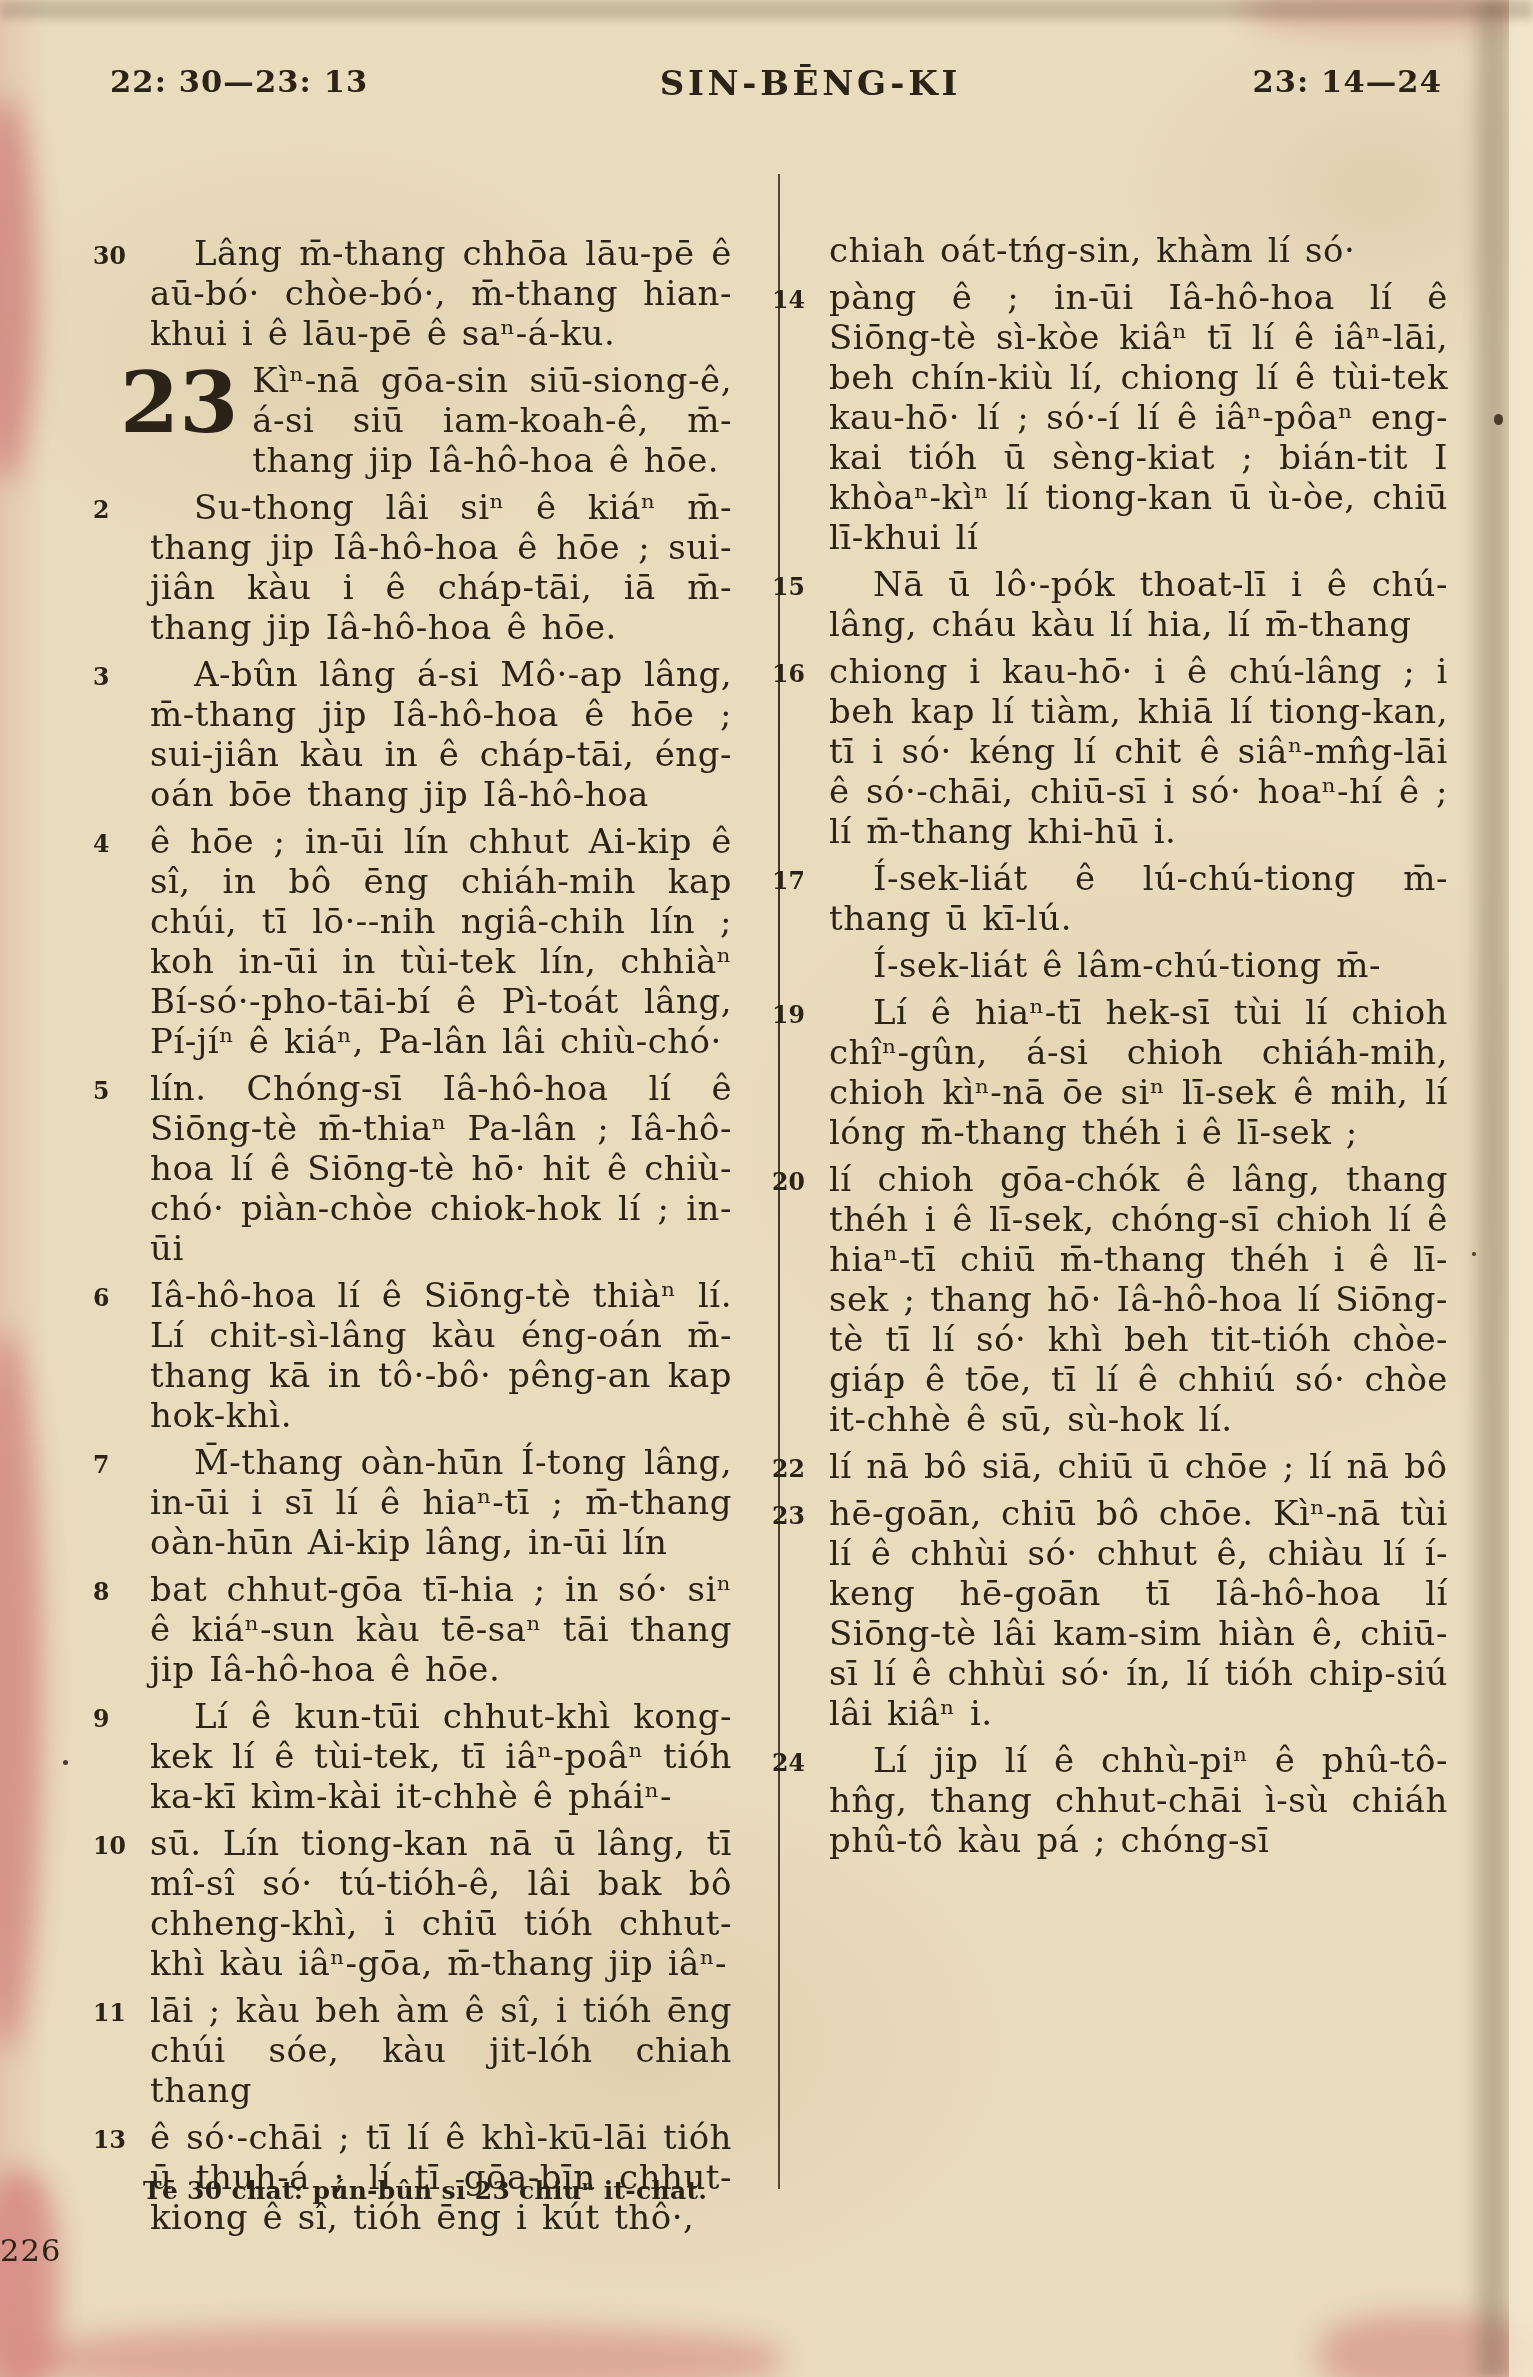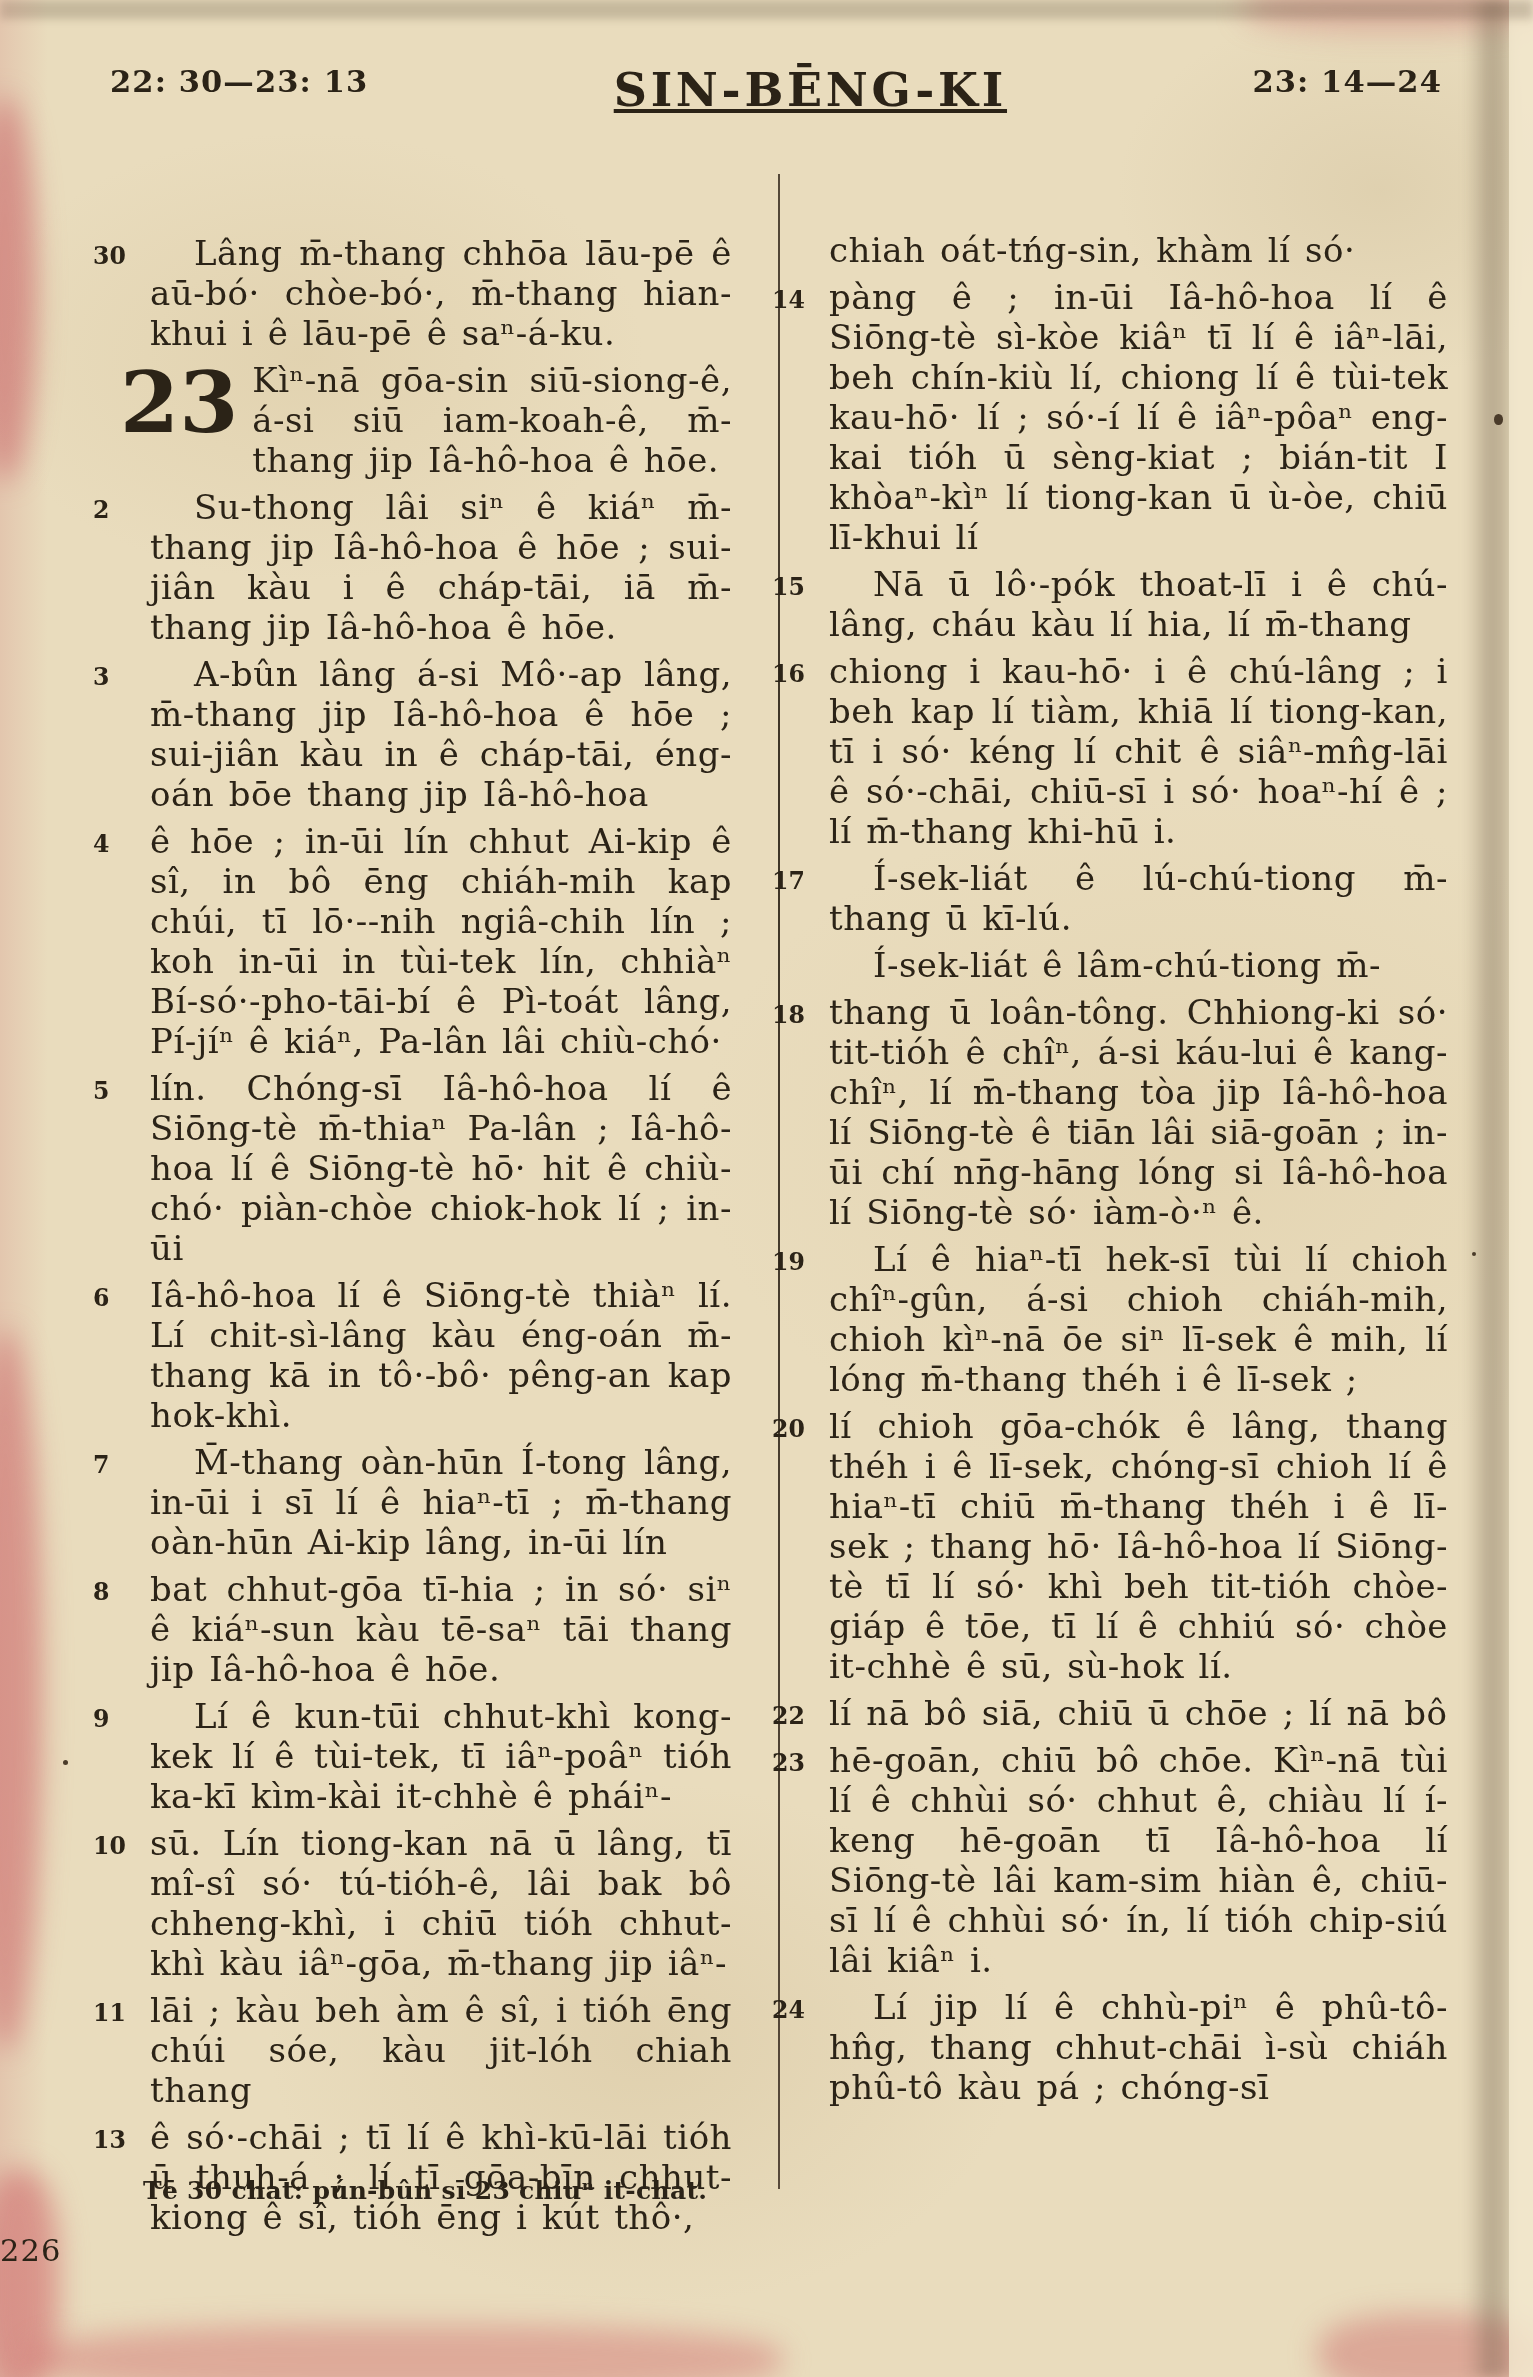--- a/index.html
+++ b/index.html
@@ -19,21 +19,21 @@
   .stain { position:absolute; pointer-events:none; }
   .blur { filter:blur(14px); }
   .speck { position:absolute; background:#4a3b2a; border-radius:50%; }
 
   .header {
     position:absolute; top:63px; left:110px; right:91px;
     display:flex; align-items:flex-start;
     font-weight:bold;
   }
   .header .ref { font-size:30.5px; letter-spacing:1.1px; white-space:nowrap; }
-  .header .title { flex:1; text-align:center; font-size:46px; letter-spacing:3.7px; white-space:nowrap;text-decoration:underline; }
+  .header .title { flex:1; text-align:center; font-size:34px; letter-spacing:3.7px; white-space:nowrap; }
 
   .divider {
     position:absolute; left:778px; top:174px; width:1.6px; height:2015px;
     background:linear-gradient(to bottom, #544838, #3d3426 30%, #4a3f30 70%, #57493a);
   }
 
   .col { position:absolute; top:226px; font-size:34px; line-height:40px; letter-spacing:0.5px; word-spacing:3.2px; }
   #col-left  { left:143px;  width:596px; }
   #col-right { left:822px; width:633px; top:223px; }
 
@@ -103,21 +103,20 @@
       <p class="block"><span class="vnum">11</span><span class="vtext">lāi ; kàu beh àm ê sî, i tióh ēng chúi sóe, kàu jit-lóh chiah thang</span></p>
       <p class="block"><span class="vnum">13</span><span class="vtext">ê só·-chāi ; tī lí ê khì-kū-lāi tióh ū thuh-á ; lí tī gōa-bīn chhut-kiong ê sî, tióh ēng i kút thô·,</span></p>
     </div>
   <div class="col" id="col-right">
       <p class="block"><span class="vtext">chiah oát-tńg-sin, khàm lí só·</span></p>
       <p class="block"><span class="vnum">14</span><span class="vtext">pàng ê ; in-ūi Iâ-hô-hoa lí ê Siōng-tè sì-kòe kiâⁿ tī lí ê iâⁿ-lāi, beh chín-kiù lí, chiong lí ê tùi-tek kau-hō· lí ; só·-í lí ê iâⁿ-pôaⁿ eng-kai tióh ū sèng-kiat ; bián-tit I khòaⁿ-kìⁿ lí tiong-kan ū ù-òe, chiū lī-khui lí</span></p>
       <p class="block indent"><span class="vnum">15</span><span class="vtext">Nā ū lô·-pók thoat-lī i ê chú-lâng, cháu kàu lí hia, lí m̄-thang</span></p>
       <p class="block"><span class="vnum">16</span><span class="vtext">chiong i kau-hō· i ê chú-lâng ; i beh kap lí tiàm, khiā lí tiong-kan, tī i só· kéng lí chit ê siâⁿ-mn̂g-lāi ê só·-chāi, chiū-sī i só· hoaⁿ-hí ê ; lí m̄-thang khi-hū i.</span></p>
       <p class="block indent"><span class="vnum">17</span><span class="vtext">Í-sek-liát ê lú-chú-tiong m̄-thang ū kī-lú.</span></p>
       <p class="block indent"><span class="vtext">Í-sek-liát ê lâm-chú-tiong m̄-</span></p>
-      <p class="block"><span class="vnum">18</span><span class="vtext">thang ū loân-tông. Chhiong-ki só· tit-tióh ê chîⁿ, á-si káu-lui ê kang-chîⁿ, lí m̄-thang tòa jip Iâ-hô-hoa lí Siōng-tè ê tiān lâi siā-goān ; in-ūi chí nn̄g-hāng lóng si Iâ-hô-hoa lí Siōng-tè só· iàm-ò·ⁿ ê.</span></p>
       <p class="block indent"><span class="vnum">19</span><span class="vtext">Lí ê hiaⁿ-tī hek-sī tùi lí chioh chîⁿ-gûn, á-si chioh chiáh-mih, chioh kìⁿ-nā ōe siⁿ lī-sek ê mih, lí lóng m̄-thang théh i ê lī-sek ;</span></p>
       <p class="block"><span class="vnum">20</span><span class="vtext">lí chioh gōa-chók ê lâng, thang théh i ê lī-sek, chóng-sī chioh lí ê hiaⁿ-tī chiū m̄-thang théh i ê lī-sek ; thang hō· Iâ-hô-hoa lí Siōng-tè tī lí só· khì beh tit-tióh chòe-giáp ê tōe, tī lí ê chhiú só· chòe it-chhè ê sū, sù-hok lí.</span></p>
       <p class="block"><span class="vnum">22</span><span class="vtext">lí nā bô siā, chiū ū chōe ; lí nā bô</span></p>
       <p class="block"><span class="vnum">23</span><span class="vtext">hē-goān, chiū bô chōe. Kìⁿ-nā tùi lí ê chhùi só· chhut ê, chiàu lí í-keng hē-goān tī Iâ-hô-hoa lí Siōng-tè lâi kam-sim hiàn ê, chiū-sī lí ê chhùi só· ín, lí tióh chip-siú lâi kiâⁿ i.</span></p>
       <p class="block indent"><span class="vnum">24</span><span class="vtext">Lí jip lí ê chhù-piⁿ ê phû-tô-hn̂g, thang chhut-chāi ì-sù chiáh phû-tô kàu pá ; chóng-sī</span></p>
     </div>
 
   <div class="footnote">Tē 30 chat: pún-bûn sī 23 chiuⁿ it-chat.</div>
 
   <div class="page-number">226</div>

